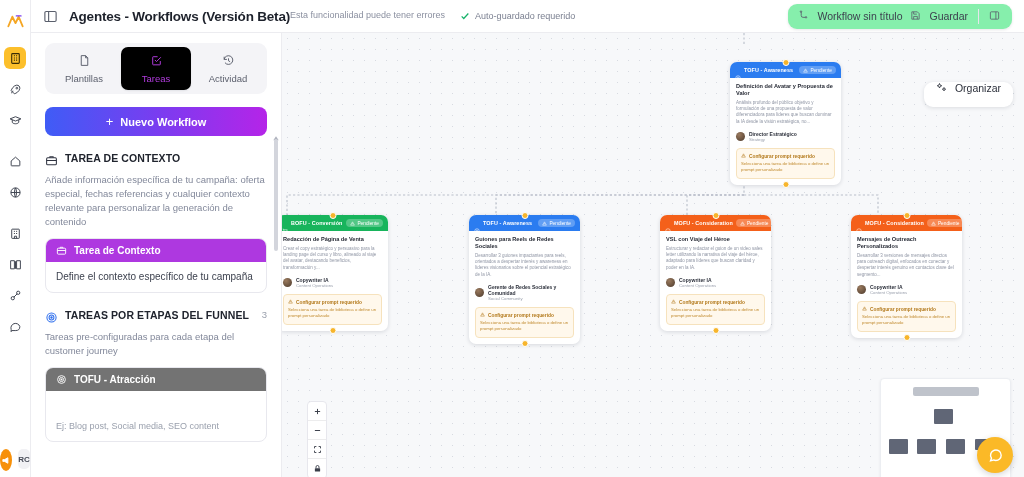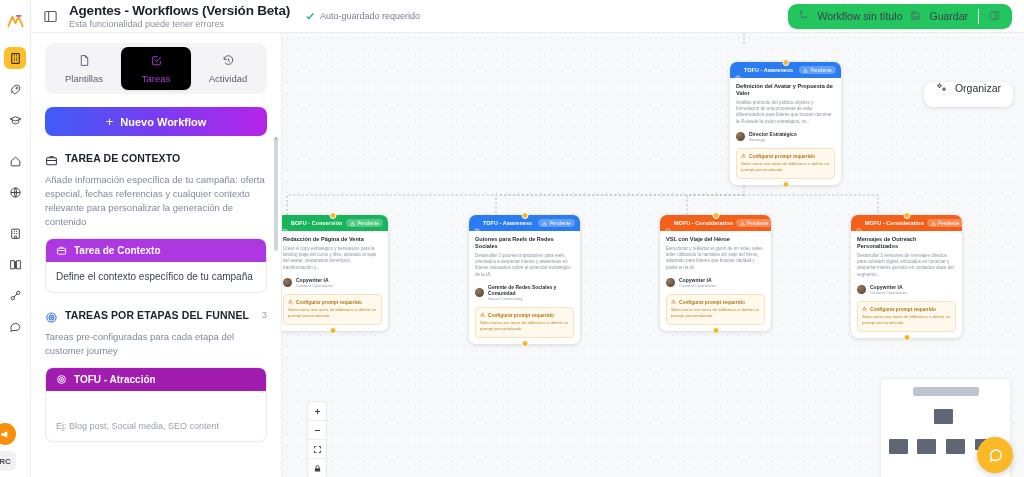--- a/index.html
+++ b/index.html
@@ -22,22 +22,22 @@
     width: 31px; height: 34px; display: flex; align-items: center; justify-content: center;
   }
   .rail-ico {
     width: 22px; height: 22px; margin-top: 9px;
     display: flex; align-items: center; justify-content: center;
     color: #3f4450; border-radius: 6px;
   }
   .rail-ico.active { background: #fcbf2b; color: #3a2c05; }
   .rail-ico svg { width: 13px; height: 13px; }
   .rail-gap { height: 10px; }
-  .rail-bottom { position: absolute; bottom: 6px; left: 0; width: 16px;
-    display: flex; flex-direction: column; align-items: flex-end; gap: 6px; }
+  .rail-bottom { position: absolute; bottom: 6px; left: 0; width: 30px;
+    display: flex; align-items: flex-start; gap: 6px; }
   .rail-chat {
     width: 22px; height: 22px; border-radius: 50%; background: #f79009;
     display: flex; align-items: center; justify-content: center; color: #fff;
   }
   .rail-chat svg { width: 11px; height: 11px; }
   .rail-user {
     width: 22px; height: 20px; border-radius: 5px; background: #f1f1f4;
     color: #474b57; font-size: 8px; font-weight: 700;
     display: flex; align-items: center; justify-content: center;
   }
@@ -94,21 +94,21 @@
     font-size: 9.5px; line-height: 14px; color: #82889a; margin-top: 7px;
   }
 
   .card { margin-top: 9px; border: 1px solid #e8e8ee; border-radius: 8px; overflow: hidden; background:#fff; }
   .card-head {
     padding: 6px 10px; font-size: 10px; font-weight: 700; color: #fff;
     display: flex; align-items: center; gap: 7px;
   }
   .card-head .ico { width: 11px; height: 11px; }
   .card-head.purple { background: #ae38e0; }
-  .card-head.blue { background: #a21caf; }
+  .card-head.blue { background: #737373; }
   .card-body { padding: 8px 10px; }
   .card-body .t1 { font-size: 10px; color: #3d424f; line-height: 14px; }
   .card-body .t2 { font-size: 9px; color: #9aa0ad; margin-top: 21px; line-height: 13px; }
 
   .sb-scroll {
     position: absolute; right: 3px; top: 106px; width: 4px; height: 112px;
     background: #d3d5dc; border-radius: 3px;
   }
   .sb-scroll-top {
     position: absolute; right: 1px; top: 96px; width: 8px; height: 8px; color: #aeb2bd;
@@ -122,33 +122,33 @@
     overflow: hidden;
   }
 
   
   .topbar {
     position: absolute; left: 31px; top: 0; width: 993px; height: 33px;
     background: #ffffff; border-bottom: 1px solid #ececf0;
     display: flex; align-items: center; padding: 0 12px; gap: 11px; z-index: 10;
   }
   .tb-panel-ico { width: 15px; height: 15px; color: #5a5f6c; flex: none; cursor: pointer; }
-  .tb-titlewrap { display: flex; flex-direction: column; justify-content: space-between; }
+  .tb-titlewrap { display: flex; flex-direction: row; justify-content: space-between; }
   .tb-title { font-size: 13.5px; font-weight: 700; color: #1d212b; letter-spacing: -.2px; line-height: 15px; }
   .tb-sub { font-size: 9px; color: #8b90a0; line-height: 11px; margin-top: 1px; }
   .tb-auto { display: flex; align-items: center; gap: 5px; font-size: 9px; color: #7b8091; margin-left: 4px; }
   .tb-auto .chk { color: #17b26a; width: 10px; height: 10px; }
   .tb-run {
     margin-left: 44px; background: #b9bbc2; color: #fff; border-radius: 8px;
     height: 25px; padding: 0 16px; display: flex; align-items: center; gap: 8px;
     font-size: 11.5px; font-weight: 700; cursor: pointer;
   }
   .tb-run svg { width: 12px; height: 12px; }
   .tb-right {
-    margin-left: auto; background: #22c55e; border-radius: 9px; height: 25px;
+    margin-left: auto; background: #86efac; border-radius: 9px; height: 25px;
     display: flex; align-items: center; gap: 8px; padding: 0 10px;
     box-shadow: 0 1px 3px rgba(16,24,40,.10); font-size: 10.5px; color: #3c414e;
   }
   .tb-right svg { width: 11px; height: 11px; color: #5a5f6c; }
   .tb-right .sep { width: 1px; height: 15px; background: #e6e6ec; margin: 0 2px; }
   .tb-panel2 { width: 13px; height: 13px; color: #5a5f6c; cursor: pointer; }
 
   
   .organizar {
     position: absolute; right: 11px; top: 46px; z-index: 8;

